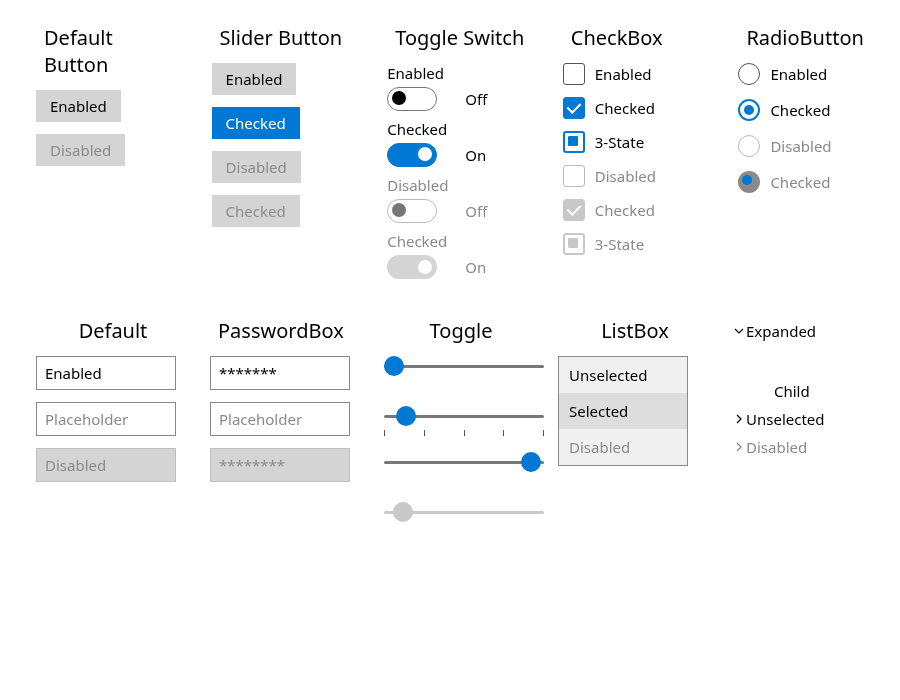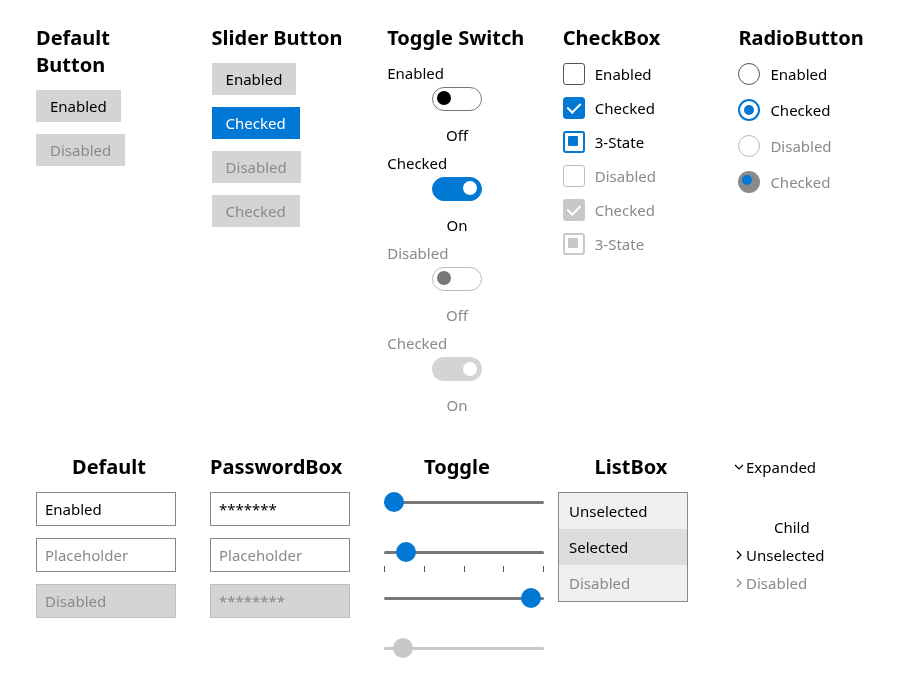--- a/index.html
+++ b/index.html
@@ -11,42 +11,42 @@
     background: #fff;
     width: 900px;
     height: 700px;
     padding: 24px 22px 24px 36px;
   }
   .grid { display: flex; gap: 36px; }
   .col { flex: 1 1 0; min-width: 0; }
   .grid2 { display: flex; gap: 28px; margin-top: 30px; }
   h2 {
     font-size: 20px;
-    font-weight: 700;
-    margin: 0 0 12px 0;
+    font-weight: 400;
+    margin: 0 0 12px 8px;
   }
   .stack { display: flex; flex-direction: column; align-items: flex-start; gap: 12px; }
 
   
   .btn {
     background: #d4d4d4;
     border: none;
     padding: 6px 14px;
     font-size: 15px;
     font-family: inherit;
     color: #000;
     cursor: pointer;
   }
   .btn.disabled { color: #8a8a8a; cursor: default; }
   .btn.checked { background: #0078d4; color: #fff; }
 
   
   .sub { font-size: 15px; color: #000; margin-top: 4px; margin-bottom: 4px; }
   .sub.dim { color: #8a8a8a; }
-  .switch-row { display: flex; align-items: center; gap: 14px; margin-bottom: 8px; flex-direction: column; }
+  .switch-row { display: flex; align-items: center; gap: 28px; margin-bottom: 8px; }
   .switch {
     width: 50px; height: 24px; border-radius: 12px;
     background: #fff; border: 1.5px solid #777; position: relative;
     cursor: pointer;
   }
   .switch .knob {
     width: 14px; height: 14px; border-radius: 50%; background: #000;
     position: absolute; top: 3px; left: 4px;
   }
   .switch.on { background: #0078d4; border-color: #0078d4; }

